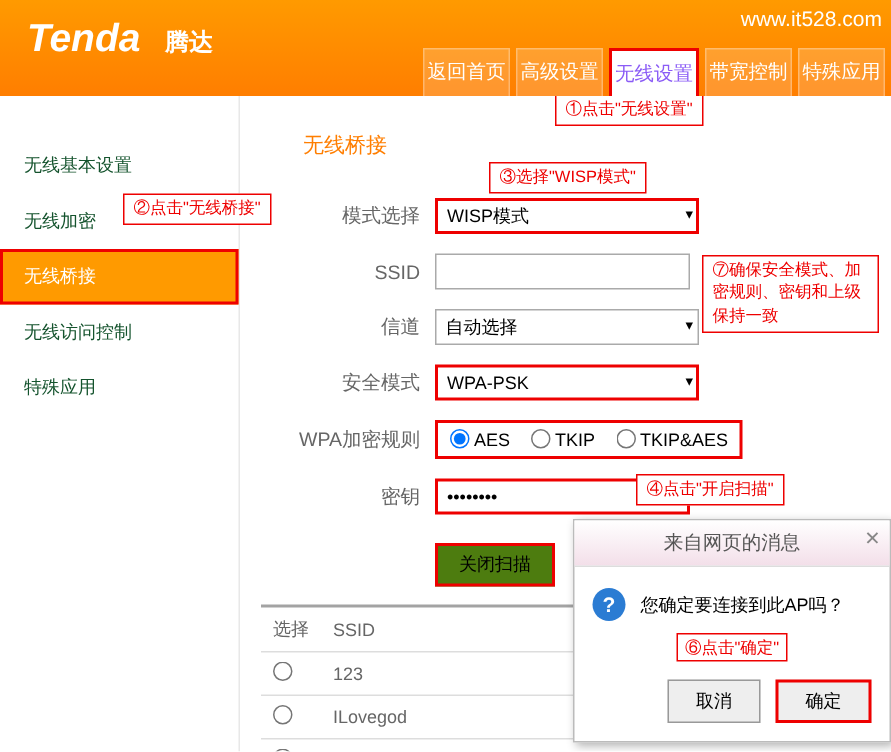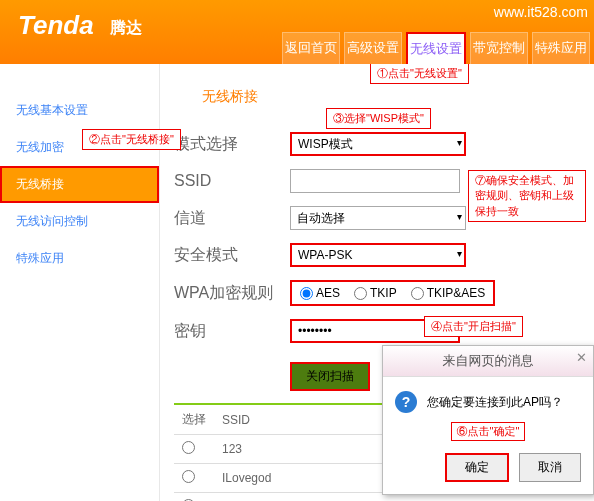--- a/index.html
+++ b/index.html
@@ -9,43 +9,43 @@
 .logo { position: absolute; left: 18px; top: 10px; color: #fff; font-size: 26px; font-weight: bold; font-style: italic; }
 .logo-cn { position: absolute; left: 110px; top: 18px; color: #fff; font-size: 16px; font-weight: bold; }
 .watermark { position: absolute; right: 6px; top: 4px; color: #fff; font-size: 14px; }
 
 .nav { position: absolute; right: 4px; bottom: 0; display: flex; gap: 4px; }
 .nav-tab { padding: 6px 2px; background: rgba(255,255,255,0.18); color: #fff; font-size: 13px; border: 1px solid rgba(255,255,255,0.3); border-bottom: none; cursor: pointer; }
 .nav-tab.active { background: #fff; color: #8b5cf6; border: 2px solid #e00; border-bottom: none; }
 
 .body-area { display: flex; height: calc(100% - 64px); }
 .sidebar { width: 160px; border-right: 1px solid #e8e8e8; padding-top: 28px; }
-.side-item { padding: 10px 16px; font-size: 12px; color: #3b82f6; cursor: pointer; }
+.side-item { padding: 10px 16px; font-size: 12px; color: #14532d; cursor: pointer; }
 .side-item.active { background: #ff9a00; color: #fff; border: 2px solid #e00; padding: 8px 14px; }
 
 .main { flex: 1; padding: 0 14px 0 14px; position: relative; overflow: hidden; }
 .page-title { color: #ff7e00; font-size: 14px; margin: 24px 0 26px 28px; }
 .form-row { display: flex; align-items: center; margin-bottom: 13px; }
-.form-label { width: 116px; color: #666; font-size: 16px; padding-right: 10px; }
+.form-label { width: 116px; text-align: right; color: #666; font-size: 13px; padding-right: 10px; }
 .form-select, .form-input { height: 24px; border: 1px solid #aaa; font-size: 12px; padding: 0 6px; }
 .form-select { width: 176px; appearance: none; background: #fff; }
 .form-input { width: 170px; }
 .select-wrap { position: relative; display: inline-block; }
 .select-arrow { position: absolute; right: 4px; top: 5px; pointer-events: none; font-size: 10px; }
 .border-red { border: 2px solid #e00 !important; }
 
 .radio-group { display: flex; gap: 14px; font-size: 12px; border: 2px solid #e00; padding: 4px 8px; }
-.radio-item { display: flex; align-items: flex-end; gap: 3px; }
+.radio-item { display: flex; align-items: flex-start; gap: 3px; }
 .radio-item input { margin: 0; }
 
 .scan-btn { display: inline-block; padding: 4px 14px; font-size: 12px; border: 2px solid #e00; background: #4d7c0f; margin-left: 116px; margin-top: 6px; cursor: pointer; }
 
 .table { width: 100%; margin-top: 12px; border-collapse: collapse; font-size: 12px; }
 .table th, .table td { border-top: 1px solid #ddd; padding: 6px 8px; text-align: left; color: #666; }
-.table th { border-top: 2px solid #84cc16; font-weight: normal; }
+.table th { border-top: 2px solid #a3a3a3; font-weight: normal; }
 
 .callout { position: absolute; border: 1px solid #e00; background: #fff; color: #e00; font-size: 11px; padding: 2px 6px; white-space: nowrap; line-height: 1.4; }
 
 .dialog { position: absolute; right: 0; bottom: 6px; width: 212px; border: 1px solid #bbb; box-shadow: 2px 2px 6px rgba(0,0,0,0.3); background: #fff; }
 .dialog-title { background: linear-gradient(#fff,#f3dfe9); padding: 6px 10px; font-size: 13px; color: #555; border-bottom: 1px solid #ddd; text-align: center; position: relative; }
 .dialog-close { position: absolute; right: 6px; top: 4px; font-size: 13px; cursor: pointer; color: #888; }
 .dialog-body { padding: 14px 12px 8px; font-size: 12px; display: flex; gap: 10px; align-items: center; }
 .dialog-q { width: 22px; height: 22px; border-radius: 50%; background: #2b7cd3; color: #fff; font-weight: bold; display: flex; align-items: center; justify-content: center; font-size: 14px; }
 .dialog-actions { display: flex; justify-content: flex-end; gap: 10px; padding: 8px 12px 12px; }
 .dialog-btn { padding: 4px 18px; font-size: 12px; border: 1px solid #999; background: #eee; cursor: pointer; }
@@ -174,16 +174,16 @@
   <div class="dialog-title">
     <span>来自网页的消息</span>
     <span class="dialog-close">✕</span>
   </div>
   <div class="dialog-body">
     <div class="dialog-q">?</div>
     <div>您确定要连接到此AP吗？</div>
   </div>
   <div style="text-align:center"><span class="mini-callout">⑥点击"确定"</span></div>
   <div class="dialog-actions">
+    <button class="dialog-btn">取消</button>
     <button class="dialog-btn primary">确定</button>
-    <button class="dialog-btn">取消</button>
   </div>
 </div>
 
 </body></html>

